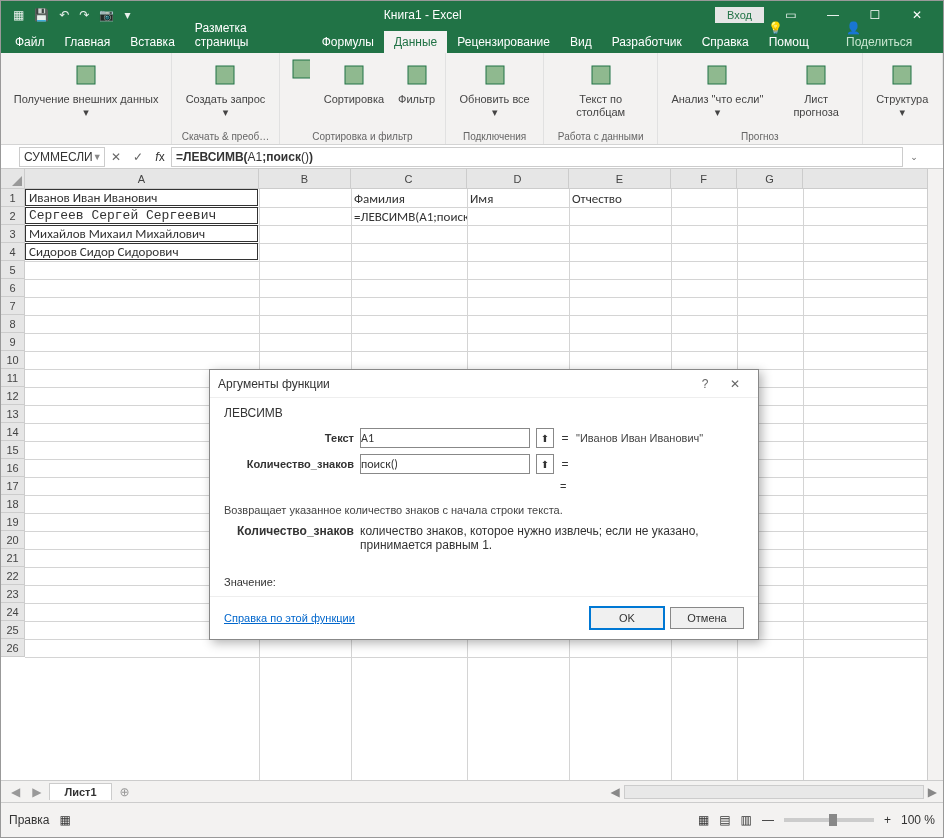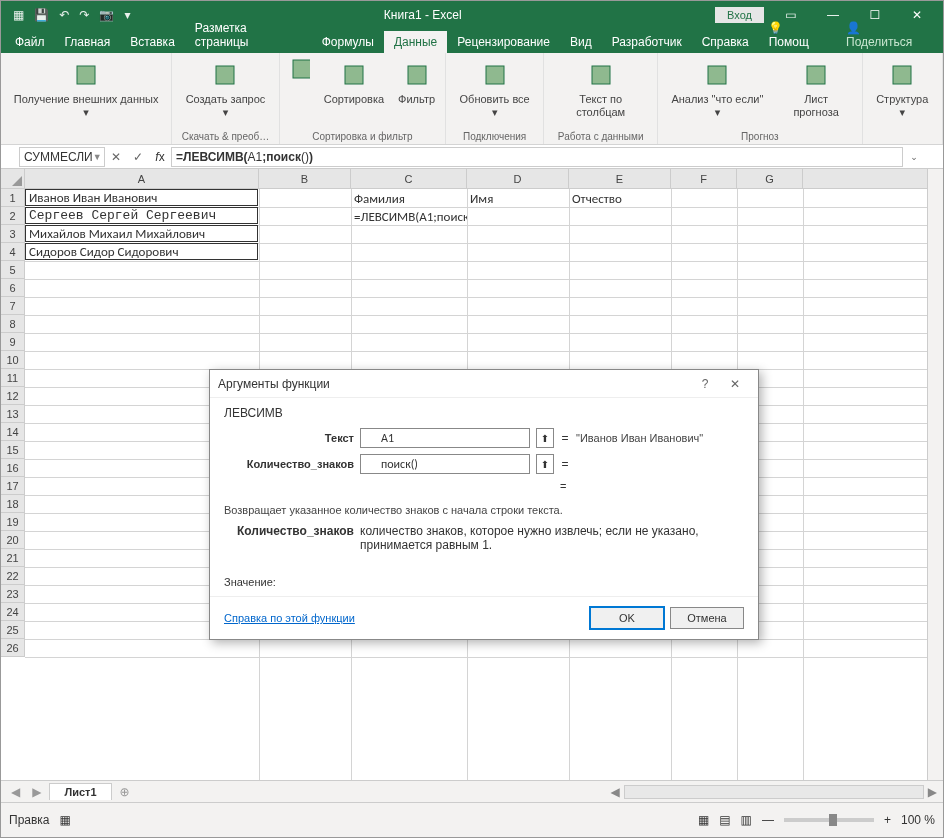--- a/index.html
+++ b/index.html
@@ -49,21 +49,21 @@
 .zoom-slider{width:90px;height:4px;background:#ccc;position:relative}
 .zoom-slider::after{content:"";position:absolute;width:8px;height:12px;background:#888;top:-4px;left:50%}
 .dialog{position:absolute;left:208px;top:368px;width:550px;background:#fff;border:1px solid #888;box-shadow:3px 3px 10px rgba(0,0,0,.3);z-index:10}
 .dialog-title{height:28px;display:flex;align-items:center;padding:0 8px;font-size:12px;color:#444;border-bottom:1px solid #eee}
 .dialog-title .spacer{flex:1}
 .dialog-title .dbtn{width:30px;text-align:center;color:#666}
 .dialog-body{padding:8px 14px}
 .dialog-body .fn-name{font-size:12px;margin-bottom:8px}
 .dlg-row{display:flex;align-items:center;gap:6px;margin-bottom:6px}
 .dlg-row .lbl{width:130px;text-align:right;font-weight:bold;font-size:11px}
-.dlg-row .inp{width:170px;height:20px;border:1px solid #888;padding:0 20px;font-size:12px;font-family:Calibri}
+.dlg-row .inp{width:170px;height:20px;border:1px solid #888;padding:0 0;font-size:12px;font-family:Calibri}
 .dlg-row .range-btn{width:18px;height:20px;border:1px solid #888;display:flex;align-items:center;justify-content:center;font-size:10px}
 .dlg-row .eq{width:10px;text-align:center}
 .dlg-row .result{font-size:11px;color:#444}
 .dlg-desc{font-size:11px;margin:12px 0 8px;color:#444}
 .dlg-param-desc{display:flex;gap:6px;font-size:11px;color:#444}
 .dlg-param-desc .pname{width:130px;text-align:right;font-weight:bold}
 .dlg-param-desc .ptxt{flex:1}
 .dlg-footer{display:flex;align-items:center;padding:10px 14px;border-top:1px solid #eee;gap:6px}
 .dlg-footer .link{color:#0066cc;text-decoration:underline;font-size:11px}
 .dlg-footer .spacer{flex:1}

